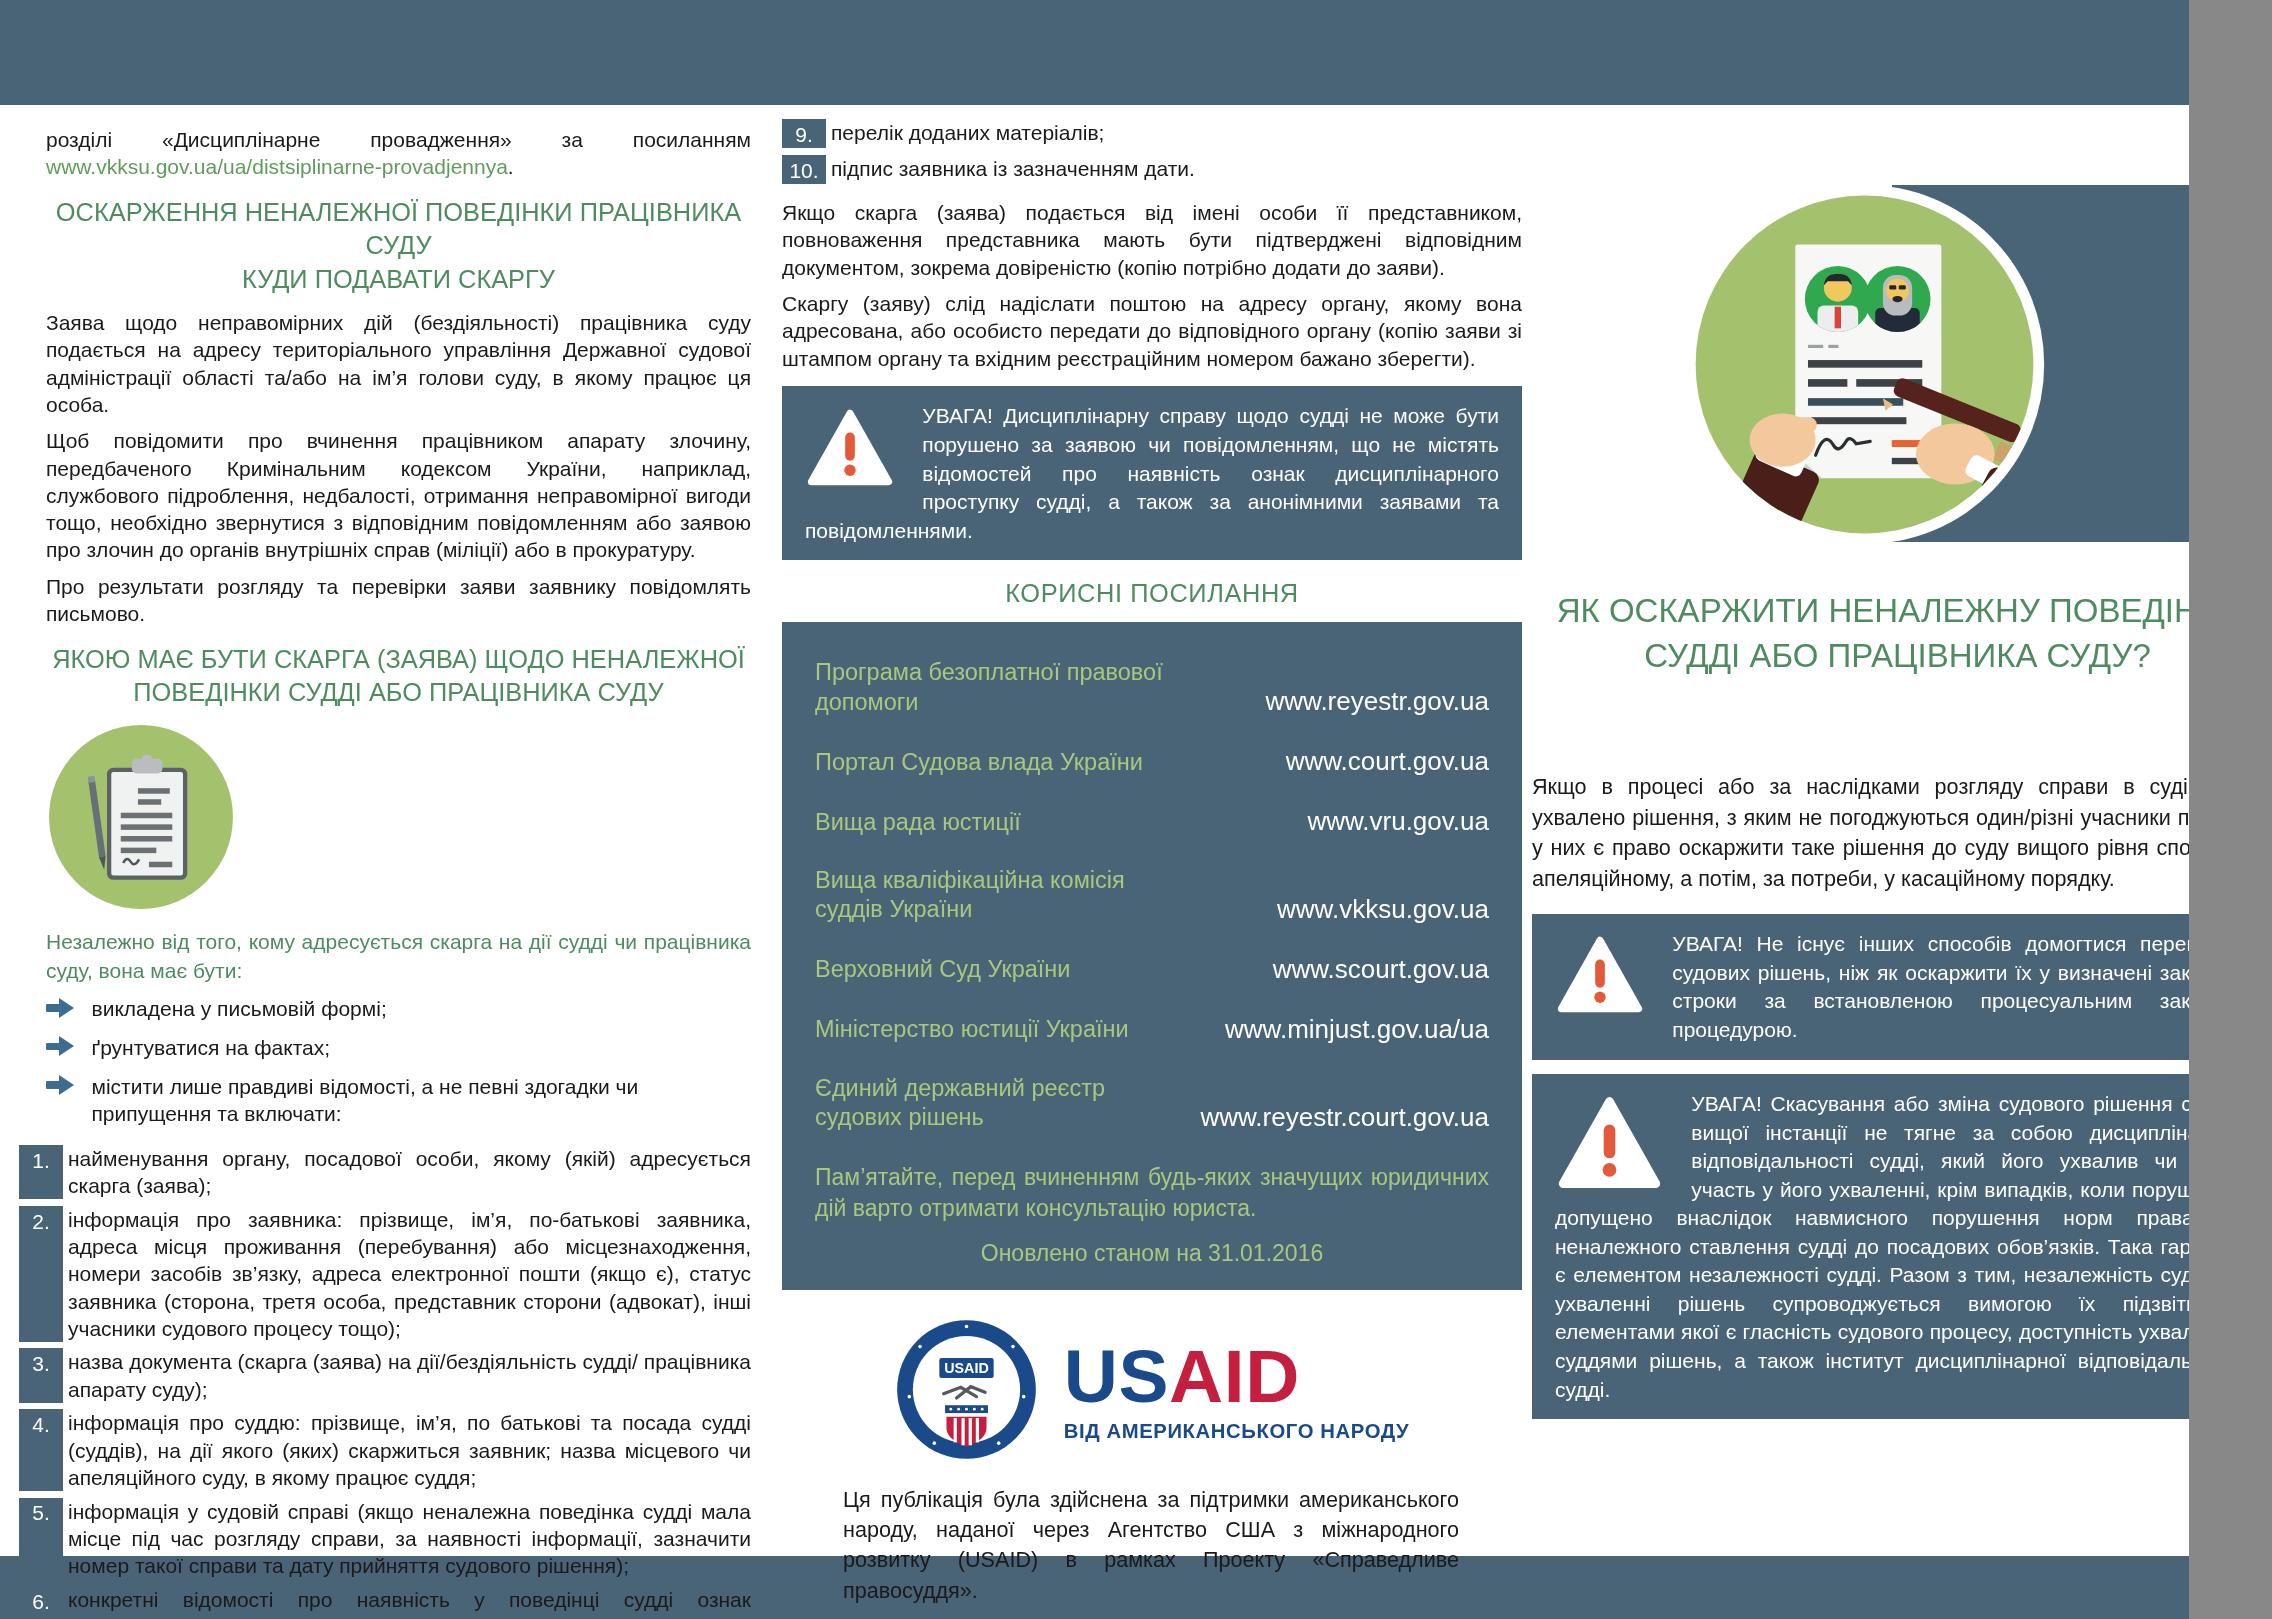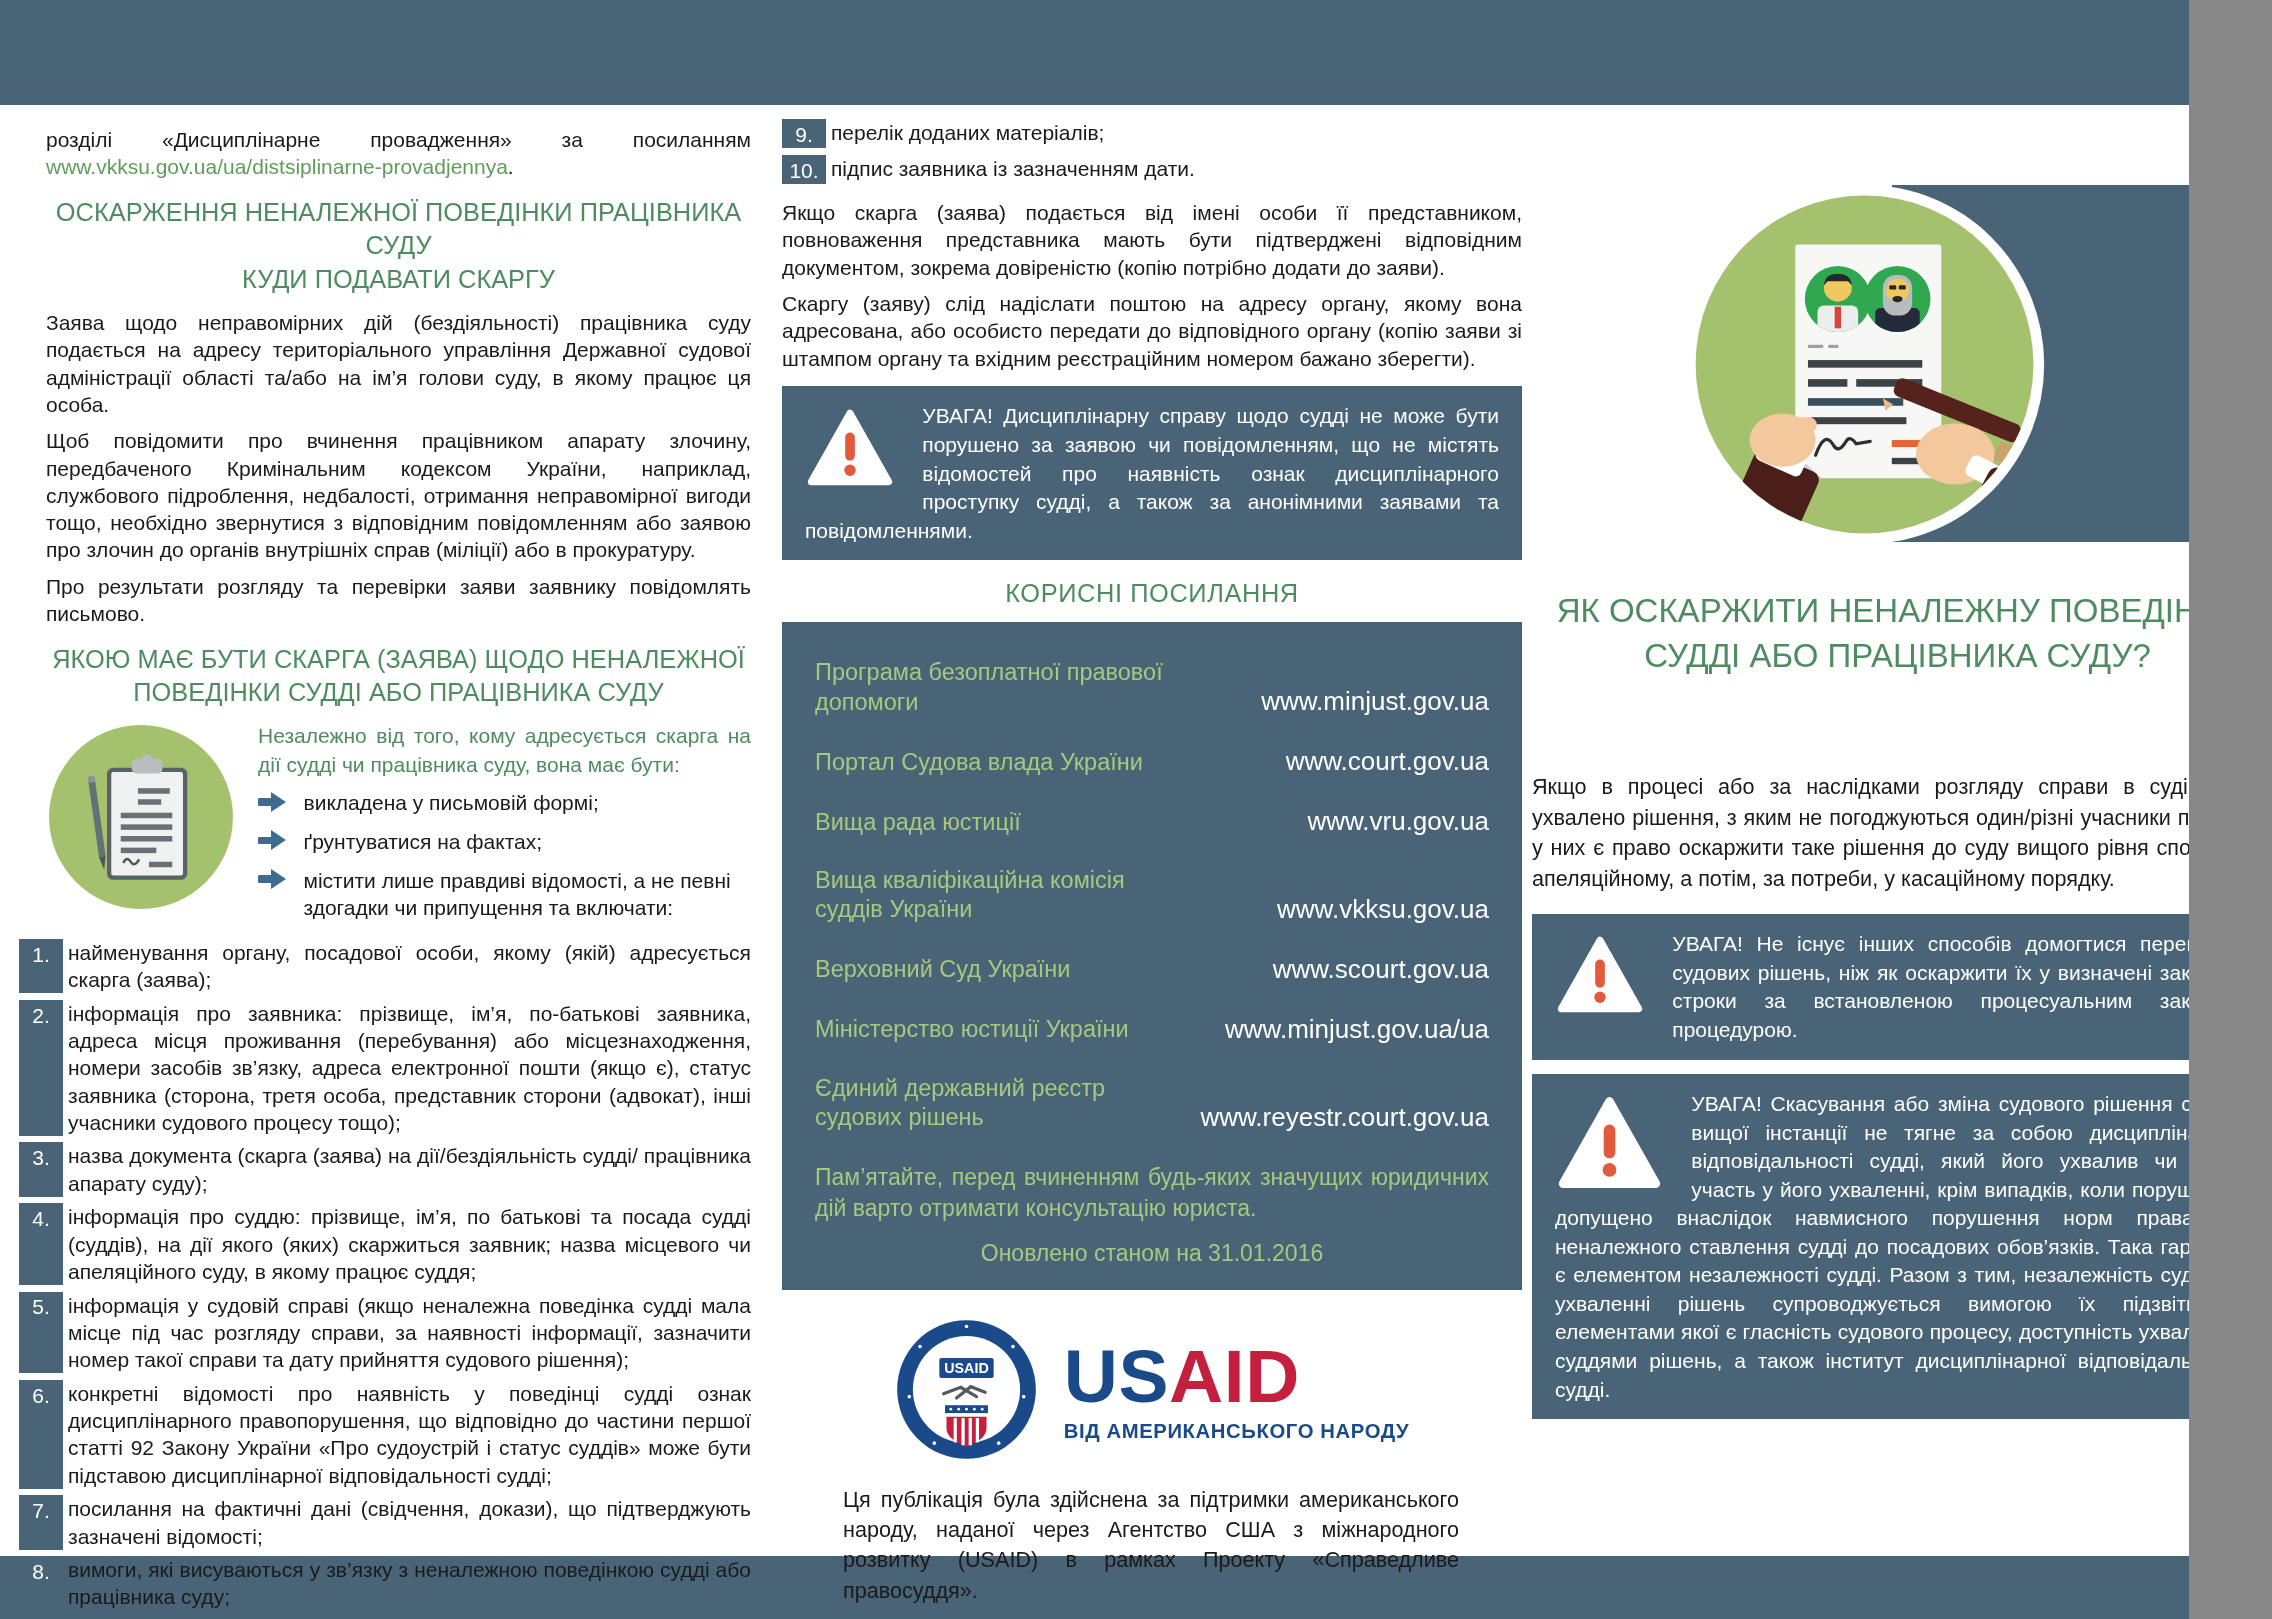--- a/index.html
+++ b/index.html
@@ -13,21 +13,21 @@
   
   .col-left  { position:absolute; left:46px;  top:126px; width:705px; }
   .col-mid   { position:absolute; left:782px; top:113px; width:740px; }
   .col-right { position:absolute; left:1532px; top:105px; width:731px; }
 
   .para { font-size:21px; line-height:1.3; text-align:justify; margin:0 0 9px 0; }
   .link-green { color:#5f9d5b; }
   .h-green { color:#4e8c60; font-size:25.4px; line-height:1.32; text-align:center; font-weight:400; margin:15.2px 0 12.7px 0; }
 
   
-  .clip-row { display:flex; gap:22px; margin:3.8px 0 6.3px 0; }
+  .clip-row { display:flex; gap:14px; margin:3.8px 0 6.3px 0;flex-direction:column; }
   .clip-circle { flex:0 0 190px; }
   .green-intro { color:#4e8c60; font-size:21px; line-height:1.35; text-align:justify; }
   .bullets { margin-top:10.2px; }
   .bullet { display:flex; gap:16.5px; font-size:21px; line-height:1.3; margin-bottom:11.4px; }
   .arrow { flex:0 0 29px; position:relative; width:29px; height:20.3px; margin-top:2.5px; }
   .arrow::before { content:""; position:absolute; left:0; top:6.3px; width:14px; height:7.6px; background:#3e6b90; border-radius:1.3px; }
   .arrow::after  { content:""; position:absolute; left:12.7px; top:0; border-top:10.2px solid transparent; border-bottom:10.2px solid transparent; border-left:15.2px solid #3e6b90; }
 
   
   .nlist { margin-left:-27px; margin-top:6.3px; }
@@ -186,21 +186,21 @@
           </svg>
       </span>
       <span>УВАГА! Дисциплінарну справу щодо судді не може бути порушено за заявою чи повідомленням, що не містять відомостей про наявність ознак дисциплінарного проступку судді, а також за анонімними заявами та повідомленнями.</span>
     </div>
 
     <div class="links-heading">КОРИСНІ ПОСИЛАННЯ</div>
 
     <div class="linksbox">
       <div class="linkrow">
           <span class="linklabel">Програма безоплатної правової допомоги</span>
-          <span class="linkurl">www.minjust.gov.ua</span>
+          <span class="linkurl">www.reyestr.gov.ua</span>
         </div>
       <div class="linkrow">
           <span class="linklabel">Портал Судова влада України</span>
           <span class="linkurl">www.court.gov.ua</span>
         </div>
       <div class="linkrow">
           <span class="linklabel">Вища рада юстиції</span>
           <span class="linkurl">www.vru.gov.ua</span>
         </div>
       <div class="linkrow">

